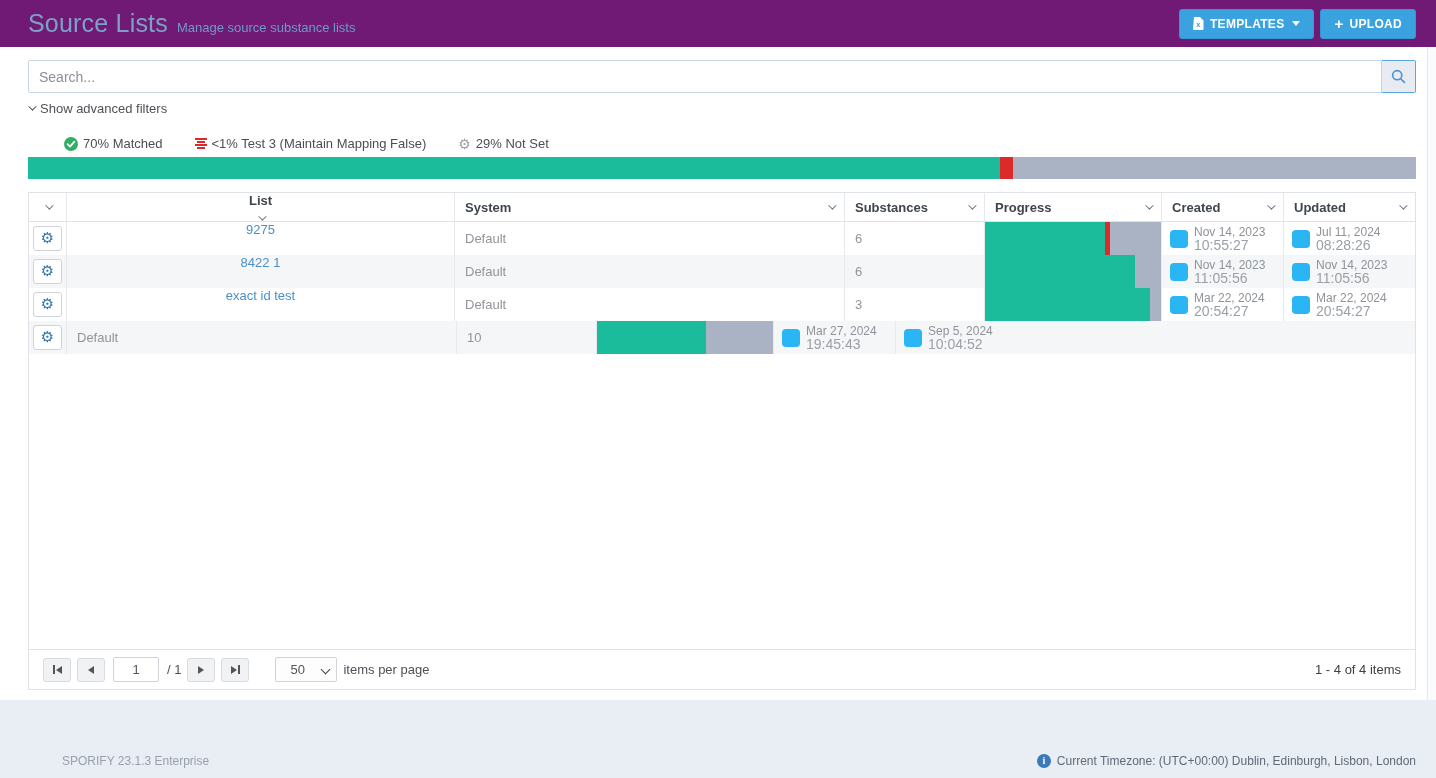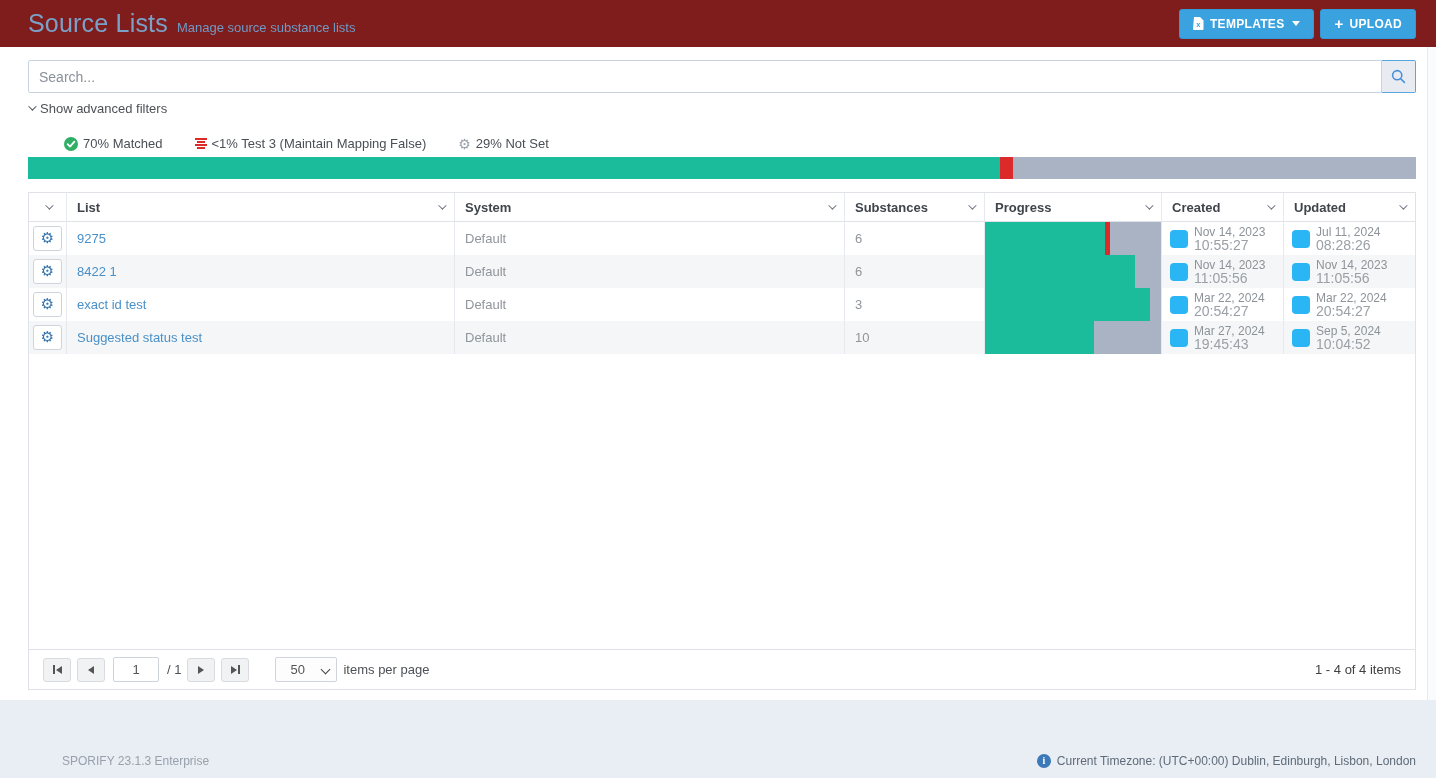--- a/index.html
+++ b/index.html
@@ -4,21 +4,21 @@
 <style>
   * { box-sizing: border-box; margin: 0; padding: 0; }
   html,body { width: 1436px; height: 778px; overflow: hidden; }
   body {
     font-family: "Liberation Sans", "DejaVu Sans", sans-serif;
     background: #ffffff; color: #4d5156; position: relative;
   }
 
   
   .page-header {
-    height: 47px; background: #7f1d1d;
+    height: 47px; background: #701a75;
     display: flex; justify-content: space-between; align-items: center;
     padding: 0 20px 0 28px;
   }
   .title-wrap { display: flex; align-items: baseline; gap: 9px; }
   .page-title { font-size: 25px; font-weight: 400; color: #7ba1c9; letter-spacing: .2px; }
   .page-subtitle { font-size: 13px; color: #6f9ac6; }
   .header-buttons { display: flex; gap: 6px; }
   .btn-blue {
     background: #3ba2e0; border: 1px solid #3498d8; color: #fff;
     font-weight: bold; font-size: 12px; letter-spacing: .3px;
@@ -72,21 +72,21 @@
   .seg-gray { flex: 1; height: 100%; }
 
   
   .grid { margin-top: 13px; height: 498px; border: 1px solid #dfe3e8; position: relative; background: #fff; }
   .grid-header { height: 29px; display: flex; border-bottom: 1px solid #dfe3e8;
     font-weight: bold; font-size: 13px; color: #3f454b; background: #fff; }
   .hcell { display: flex; align-items: center; justify-content: space-between;
     padding: 0 10px; border-right: 1px solid #e6eaee; cursor: pointer; }
   .hcell .chev { color: #6b7280; }
   .hcell-gear { justify-content: center; padding: 0; }
-  .col-gear { width: 38px; } .col-list { width: 388px; } .col-system { width: 390px; }
+  .col-gear { width: 38px; } .col-list { width: 388px; flex-direction: column; } .col-system { width: 390px; }
   .col-subs { width: 140px; } .col-prog { width: 177px; } .col-created { width: 122px; }
   .col-updated { flex: 1; border-right: none !important; }
 
   .grid-row { height: 33px; display: flex; font-size: 13px; background: #fff; }
   .grid-row.alt { background: #f5f6f8; }
   .cell { display: flex; align-items: center; padding: 0 10px; border-right: 1px solid #e6eaee; overflow: hidden; }
   .cell-gear { justify-content: center; padding: 0; }
   .gear-btn { width: 29px; height: 25px; background: #fff; border: 1px solid #cfd4da;
     border-radius: 3px; cursor: pointer; display: flex; align-items: center; justify-content: center; }
   .gear-btn .gear-glyph { color: #3675ad; font-size: 15px; }
@@ -323,23 +323,20 @@
               <span class="dt-date">Mar 22, 2024</span>
               <span class="dt-time">20:54:27</span>
             </span>
           </div>
         </div>
         <div class="grid-row alt">
           <div class="cell cell-gear col-gear">
             <button class="gear-btn">
               <span class="gear-glyph">⚙</span>
             </button>
-          </div>
-          <div class="cell cell-list col-list">
-            <span>Suggested status test</span>
           </div>
           <div class="cell cell-muted col-system">Default</div>
           <div class="cell cell-muted col-subs">10</div>
           <div class="cell cell-prog col-prog">
             <div class="seg-green" style="width:62%"></div>
             <div class="seg-gray" style="background:#a9b3c3"></div>
           </div>
           <div class="cell cell-date col-created">
             <span class="cal-icon"></span>
             <span class="dt-stack">

